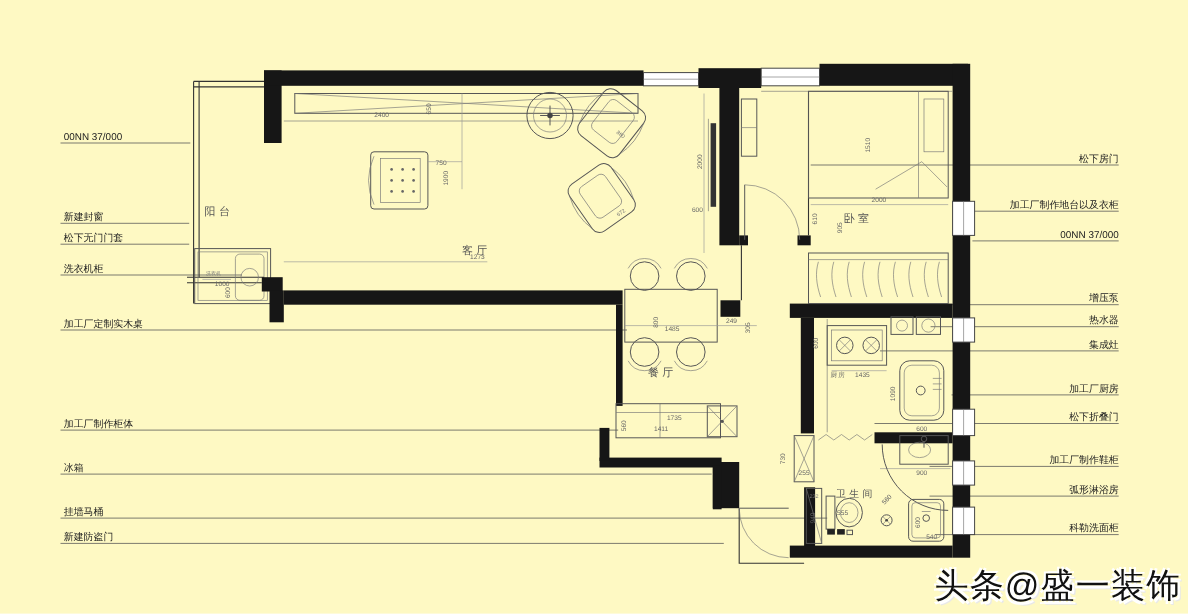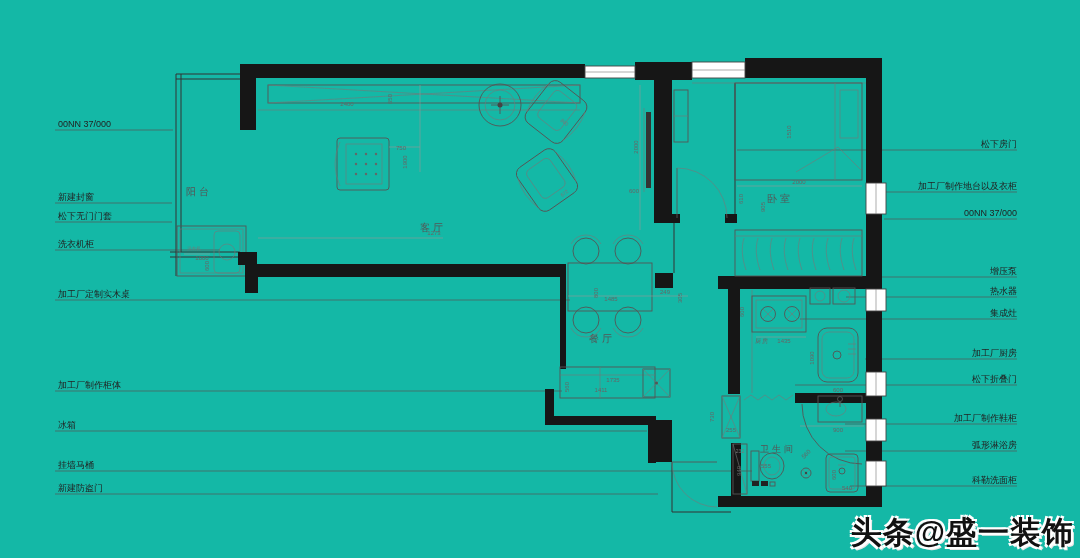--- a/index.html
+++ b/index.html
@@ -1,32 +1,32 @@
 <!DOCTYPE html>
 <html><head>
 <meta charset="utf-8">
 <style>
   html,body{margin:0;padding:0;background:#ffffff;}
-  #stage{position:relative;width:1080px;height:558px;background:#14b8a6;overflow:hidden;
+  #stage{position:relative;width:1080px;height:558px;background:#fef9c3;overflow:hidden;
          font-family:"Liberation Sans",sans-serif;}
   svg text{font-family:"Liberation Sans",sans-serif;}
   .ann{font-size:9px;fill:#222;}
   .dim{font-size:6px;fill:#666;}
   .dims{font-size:5px;fill:#777;}
   .room{font-size:10px;fill:#555;letter-spacing:3px;}
   .roomsm{font-size:6px;fill:#666;letter-spacing:1px;}
   .tiny{font-size:4.5px;fill:#777;}
   .lead{stroke:#555;stroke-width:0.7;}
   .wall{fill:#161616;}
   .thin{stroke:#333;stroke-width:1;fill:none;}
   .fur{stroke:#555;stroke-width:0.9;fill:none;}
   .furl{stroke:#777;stroke-width:0.6;fill:none;}
   .dl{stroke:#999;stroke-width:0.6;}
   .win{fill:#fff;stroke:#444;stroke-width:0.9;}
-  #watermark{position:absolute;right:6px;bottom:4px;font-weight:700;font-size:31px;
+  #watermark{position:absolute;right:6px;bottom:4px;font-weight:400;font-size:31px;
      color:#111;letter-spacing:1px;
      text-shadow:2px 2px 0 #fff,-2px -2px 0 #fff,2px -2px 0 #fff,-2px 2px 0 #fff,3px 3px 0 #e8e8e8;}
 </style>
 </head>
 <body>
 
 <div id="stage">
 <svg width="1080" height="558" viewBox="0 0 1080 558">
 
   <g>

